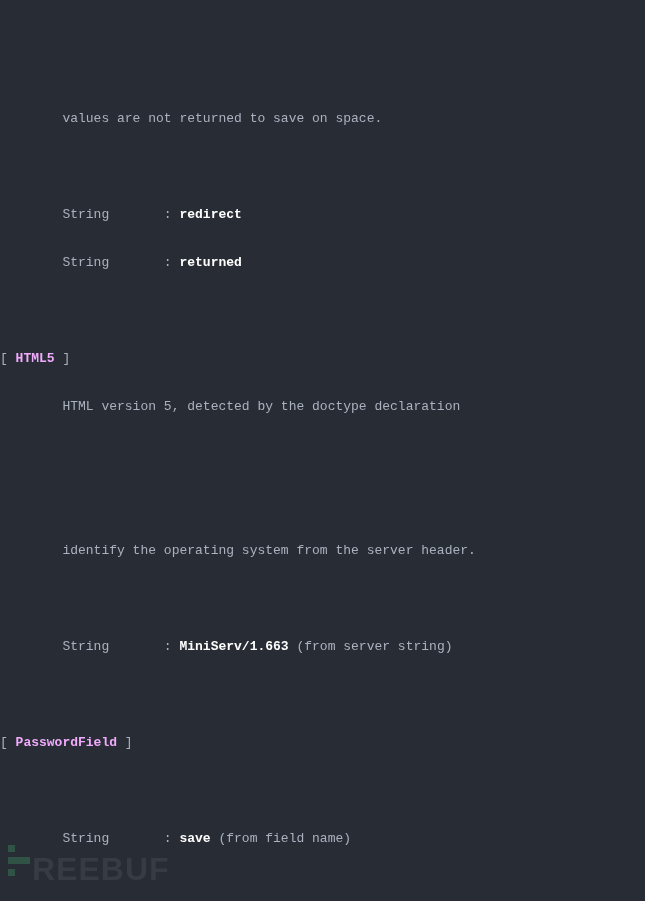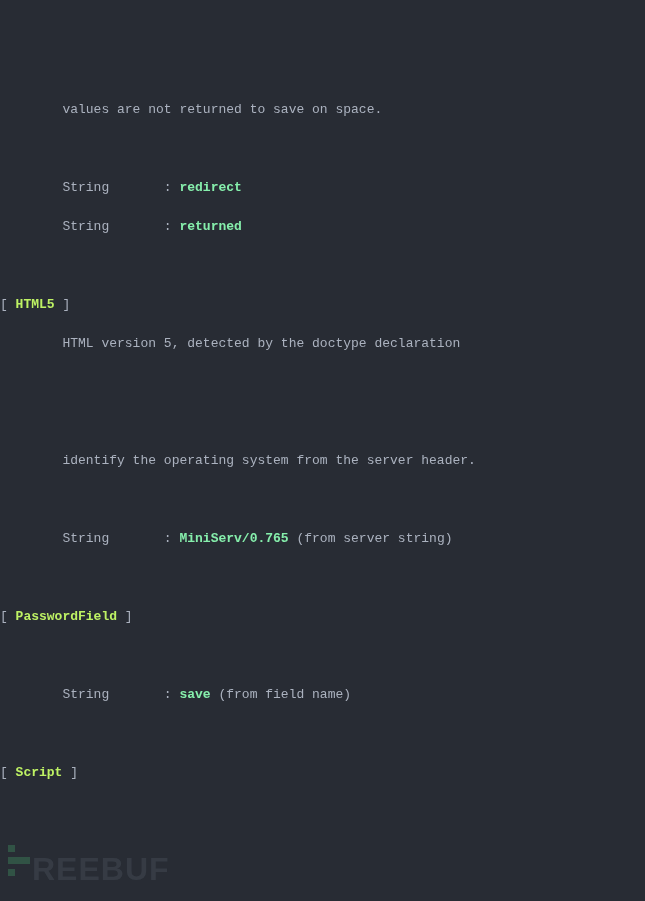--- a/index.html
+++ b/index.html
@@ -16,29 +16,30 @@
       padding: 2px 0;
       width: 645px;
       height: 901px;
       overflow: hidden;
       white-space: pre;
     }
     .bracket {
       color: #abb2bf;
     }
     .section-name {
-      color: #bef264;
+      color: #f0abfc;
       font-weight: bold;
     }
     .highlight {
-      color: #86efac;
+      color: #ffffff;
       font-weight: bold;
     }
     .line {
       display: block;
+      margin-top: 9px;
     }
     .watermark {
       position: fixed;
       bottom: 8px;
       left: 8px;
       font-size: 32px;
       font-weight: 900;
       color: rgba(80, 90, 100, 0.35);
       letter-spacing: 1px;
       font-family: Arial, sans-serif;
@@ -70,21 +71,21 @@
 <span class="line"> </span>
 <span class="line"><span>        String       : </span><span class="highlight">redirect</span></span>
 <span class="line"><span>        String       : </span><span class="highlight">returned</span></span>
 <span class="line"> </span>
 <span class="line"><span class="bracket">[ </span><span class="section-name">HTML5</span><span class="bracket"> ]</span></span>
 <span class="line">        HTML version 5, detected by the doctype declaration</span>
 <span class="line"> </span>
 <span class="line"> </span>
 <span class="line">        identify the operating system from the server header.</span>
 <span class="line"> </span>
-<span class="line"><span>        String       : </span><span class="highlight">MiniServ/0.765</span><span> (from server string)</span></span>
+<span class="line"><span>        String       : </span><span class="highlight">MiniServ/1.663</span><span> (from server string)</span></span>
 <span class="line"> </span>
 <span class="line"><span class="bracket">[ </span><span class="section-name">PasswordField</span><span class="bracket"> ]</span></span>
 <span class="line"> </span>
 <span class="line"><span>        String       : </span><span class="highlight">save</span><span> (from field name)</span></span>
 <span class="line"> </span>
 <span class="line"><span class="bracket">[ </span><span class="section-name">Script</span><span class="bracket"> ]</span></span>
 
 
 
 

